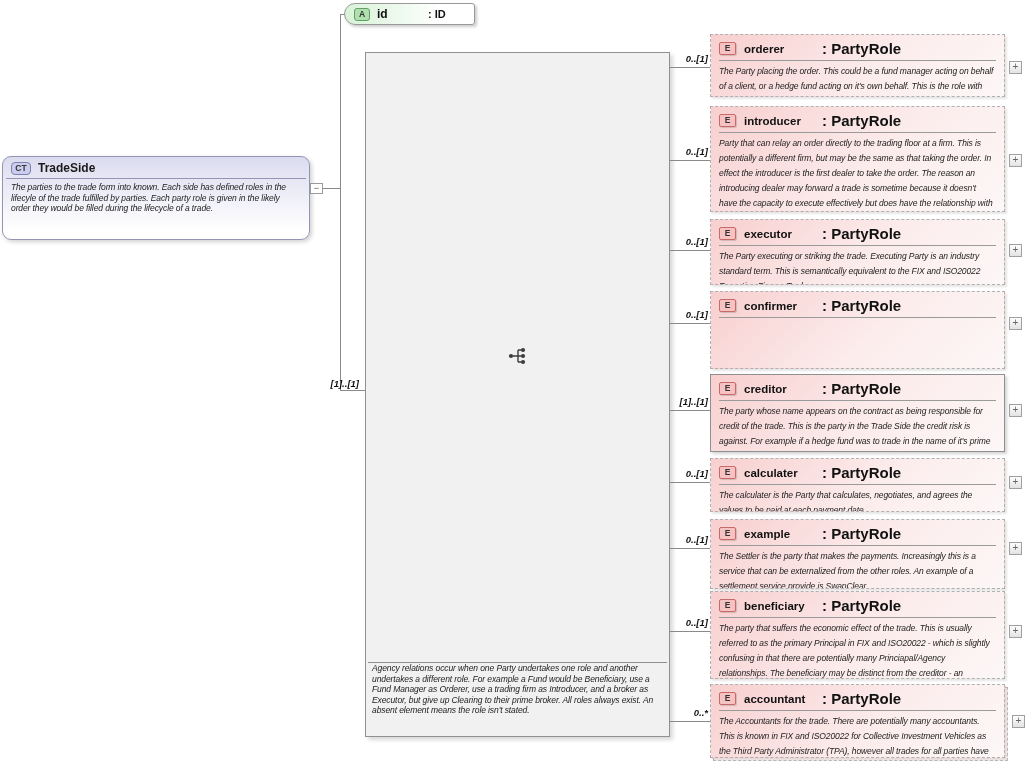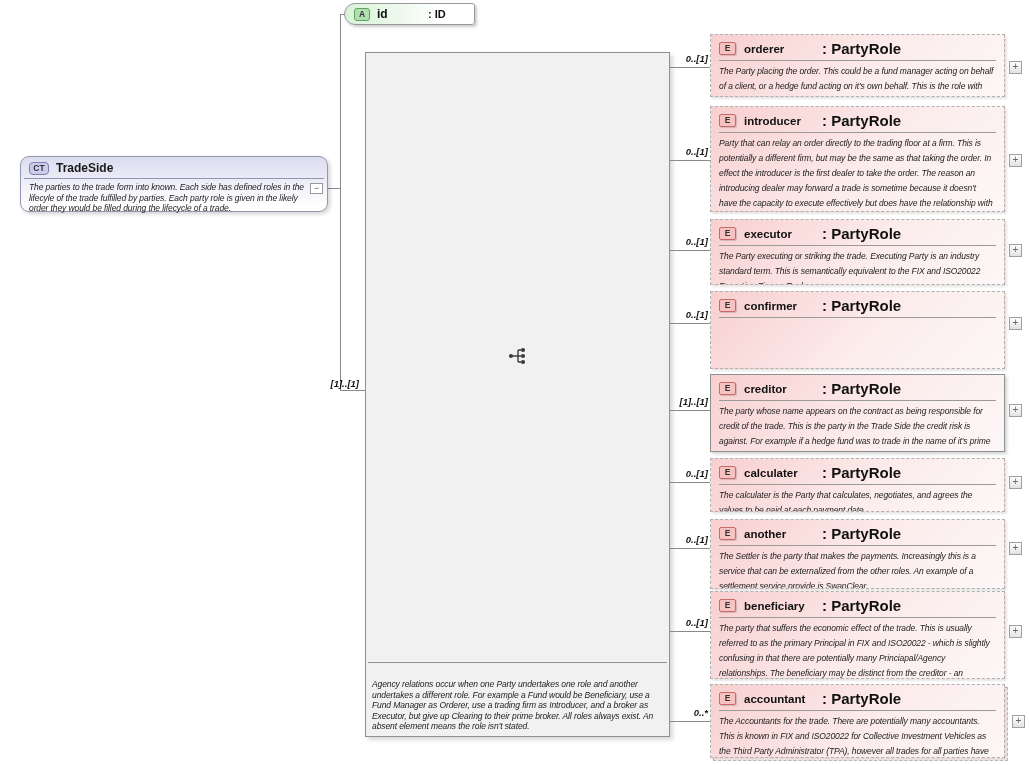--- a/index.html
+++ b/index.html
@@ -8,21 +8,21 @@
     font-family:"Liberation Sans", sans-serif; overflow:hidden;
   }
   #stage { position:absolute; left:0; top:0; width:1029px; height:765px; }
 
   .h-line, .v-line { position:absolute; background:var(--connector,#8a8a8a); }
   .h-line { height:1px; }
   .v-line { width:1px; }
 
   
   .root-box {
-    position:absolute; left:20px; top:156px; width:308px; height:56px;
+    position:absolute; left:2px; top:156px; width:308px; height:84px;
     box-sizing:border-box; border:1px solid var(--root-border,#9494b4); border-radius:9px;
     background:linear-gradient(180deg, var(--root-fill,#dcdcf0) 0%, #ffffff 90%);
     box-shadow:2px 2px 4px rgba(0,0,0,0.18);
   }
   .box-head { display:flex; align-items:center; gap:7px; padding:4px 8px 3px 8px; }
   .box-title { font-weight:bold; font-size:12px; color:#1a1a1a; }
   .root-sep { border-top:1px solid var(--root-border,#9494b4); margin:0 3px; }
   .desc-text {
     font-style:italic; font-size:8.5px; line-height:10.5px; color:#222;
     letter-spacing:-0.1px; padding:3px 8px 0 8px; overflow:hidden;
@@ -71,21 +71,21 @@
   
   .seq-box {
     position:absolute; left:365px; top:52px; width:305px; height:685px;
     box-sizing:border-box; border:1px solid #909090; background:var(--sequence-fill,#f1f1f1);
     box-shadow:3px 3px 4px rgba(0,0,0,0.15);
     display:flex; flex-direction:column;
   }
   .seq-content { flex:1; display:flex; align-items:center; justify-content:center; }
   .seq-annotation {
     border-top:1px solid #909090; margin:0 2px;
-    padding:16px 4px 4px 4px; height:74px; box-sizing:border-box;
+    padding:0 4px 4px 4px; height:74px; box-sizing:border-box;
     font-style:italic; font-size:8.5px; line-height:10.6px; color:#222;
     letter-spacing:-0.1px; overflow:hidden;
   }
 
   
   .el-box {
     position:absolute; box-sizing:border-box;
     border:1px dashed var(--element-border,#b0b0b0);
     background:linear-gradient(135deg, var(--element-fill,#f8cfcf) 0%, #fcecec 55%, #fdf7f7 100%);
     box-shadow:2px 2px 2px rgba(0,0,0,0.10);
@@ -224,21 +224,21 @@
     </div>
     <div class="el-sep"></div>
     <div class="el-desc">The calculater is the Party that calculates, negotiates, and agrees the values to be paid at each payment date.</div>
   </div>
     <div class="plus-box" style="left: 1009px; top: 476px;">+</div>
     <div class="h-line" style="left: 670px; top: 548px; width: 40px;"></div>
     <div class="card-label" style="left: 658px; top: 534px;">0..[1]</div>
     <div class="el-box" style="left: 710px; top: 519px; width: 295px; height: 70px;">
     <div class="el-head">
       <span class="badge badge-e">E</span>
-      <span class="el-name">another</span>
+      <span class="el-name">example</span>
       <span class="el-type">: PartyRole</span>
     </div>
     <div class="el-sep"></div>
     <div class="el-desc">The Settler is the party that makes the payments. Increasingly this is a service that can be externalized from the other roles. An example of a settlement service provide is SwapClear.</div>
   </div>
     <div class="plus-box" style="left: 1009px; top: 542px;">+</div>
     <div class="h-line" style="left: 670px; top: 631px; width: 40px;"></div>
     <div class="card-label" style="left: 658px; top: 617px;">0..[1]</div>
     <div class="el-box" style="left: 710px; top: 591px; width: 295px; height: 88px;">
     <div class="el-head">

